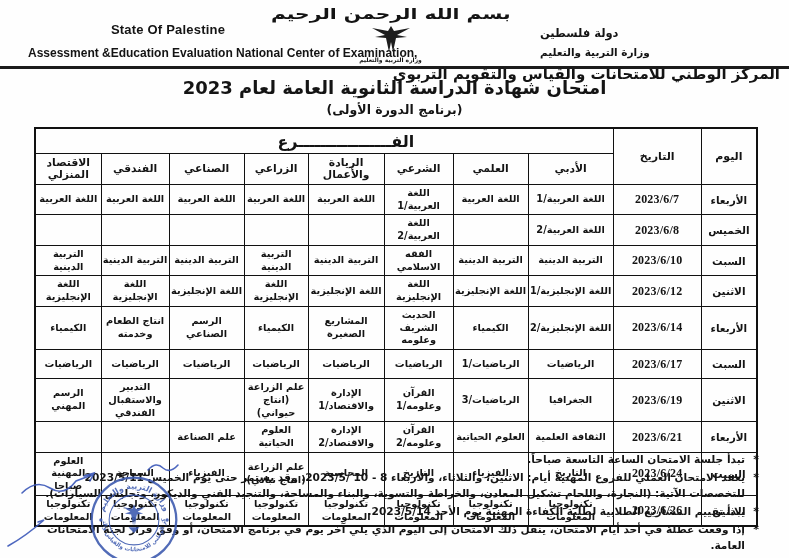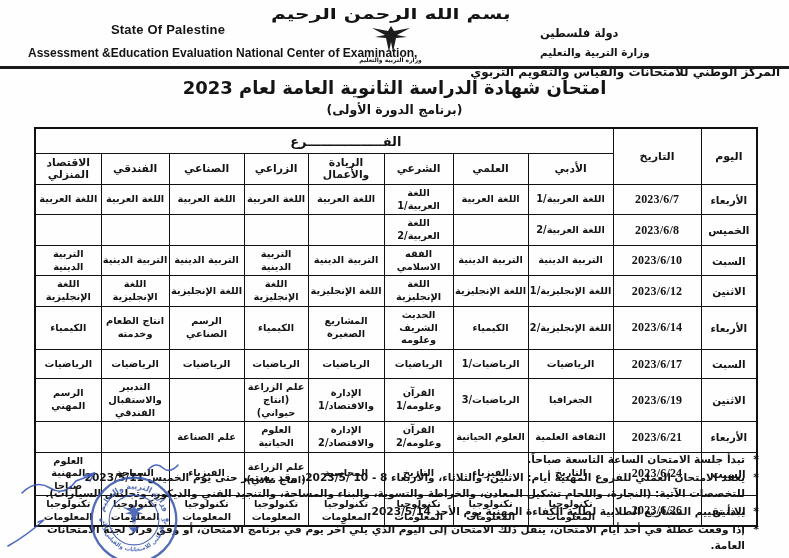--- a/index.html
+++ b/index.html
@@ -17,33 +17,33 @@
   .hdr-center{position:absolute;left:288px;top:4px;width:205px;text-align:center;}
   .bismillah{font-size:15px;font-weight:700;direction:rtl;
     transform:scaleX(1.35);display:inline-block;letter-spacing:1px;
     font-family:"DejaVu Sans",sans-serif;}
   .emblem{margin-top:1px;}
   .emblem-caption{font-size:6px;font-weight:700;direction:rtl;margin-top:-2px;}
   .hdr-ar{position:absolute;left:540px;top:10px;width:240px;text-align:left;
     direction:rtl;font-weight:700;margin-top:16px;}
   .hdr-ar .l1{font-size:11.5px;}
   .hdr-ar .l2{font-size:10.5px;margin-top:6px;}
-  .hdr-ar .l3{font-size:12px;margin-top:7px;white-space:nowrap;}
+  .hdr-ar .l3{font-size:15px;margin-top:7px;white-space:nowrap;}
   .rule{position:absolute;top:66px;left:0;width:789px;border-top:3px solid #1c1c1c;}
   .doc-title{position:absolute;top:77px;left:0;width:789px;text-align:center;
     font-size:18px;font-weight:700;direction:rtl;}
   .doc-subtitle{position:absolute;top:102px;left:0;width:789px;text-align:center;
     font-size:12.5px;font-weight:700;direction:rtl;}
   .tbl-wrap{position:absolute;top:127px;left:34px;}
   table{border-collapse:collapse;direction:rtl;table-layout:fixed;width:722px;
     border:2px solid #111;}
   th,td{border:1px solid #111;font-weight:700;text-align:center;vertical-align:middle;
     padding:2px 1px;overflow:hidden;}
   th{font-size:11px;}
-  .group-hd{height:20px;font-size:13px;letter-spacing:.5px;padding-left:44px;}
+  .group-hd{height:20px;font-size:16px;letter-spacing:.5px;padding-left:44px;}
   .branches-hd th{height:26px;font-size:10.8px;line-height:1.15;}
   td.day{font-size:10.5px;}
   td.date{font-family:"Liberation Serif","DejaVu Serif",serif;font-size:12px;
     direction:ltr;letter-spacing:.2px;}
   td.subj{font-size:9.8px;line-height:1.3;height:24px;}
   .notes{position:absolute;top:451px;left:30px;width:729px;direction:rtl;}
   .notes ul{list-style:none;margin:0;padding:0;}
   .notes li{display:flex;gap:6px;font-size:10.6px;font-weight:700;
     line-height:1.55;margin-bottom:1px;}
   .notes .star{flex:0 0 8px;font-size:11px;}

